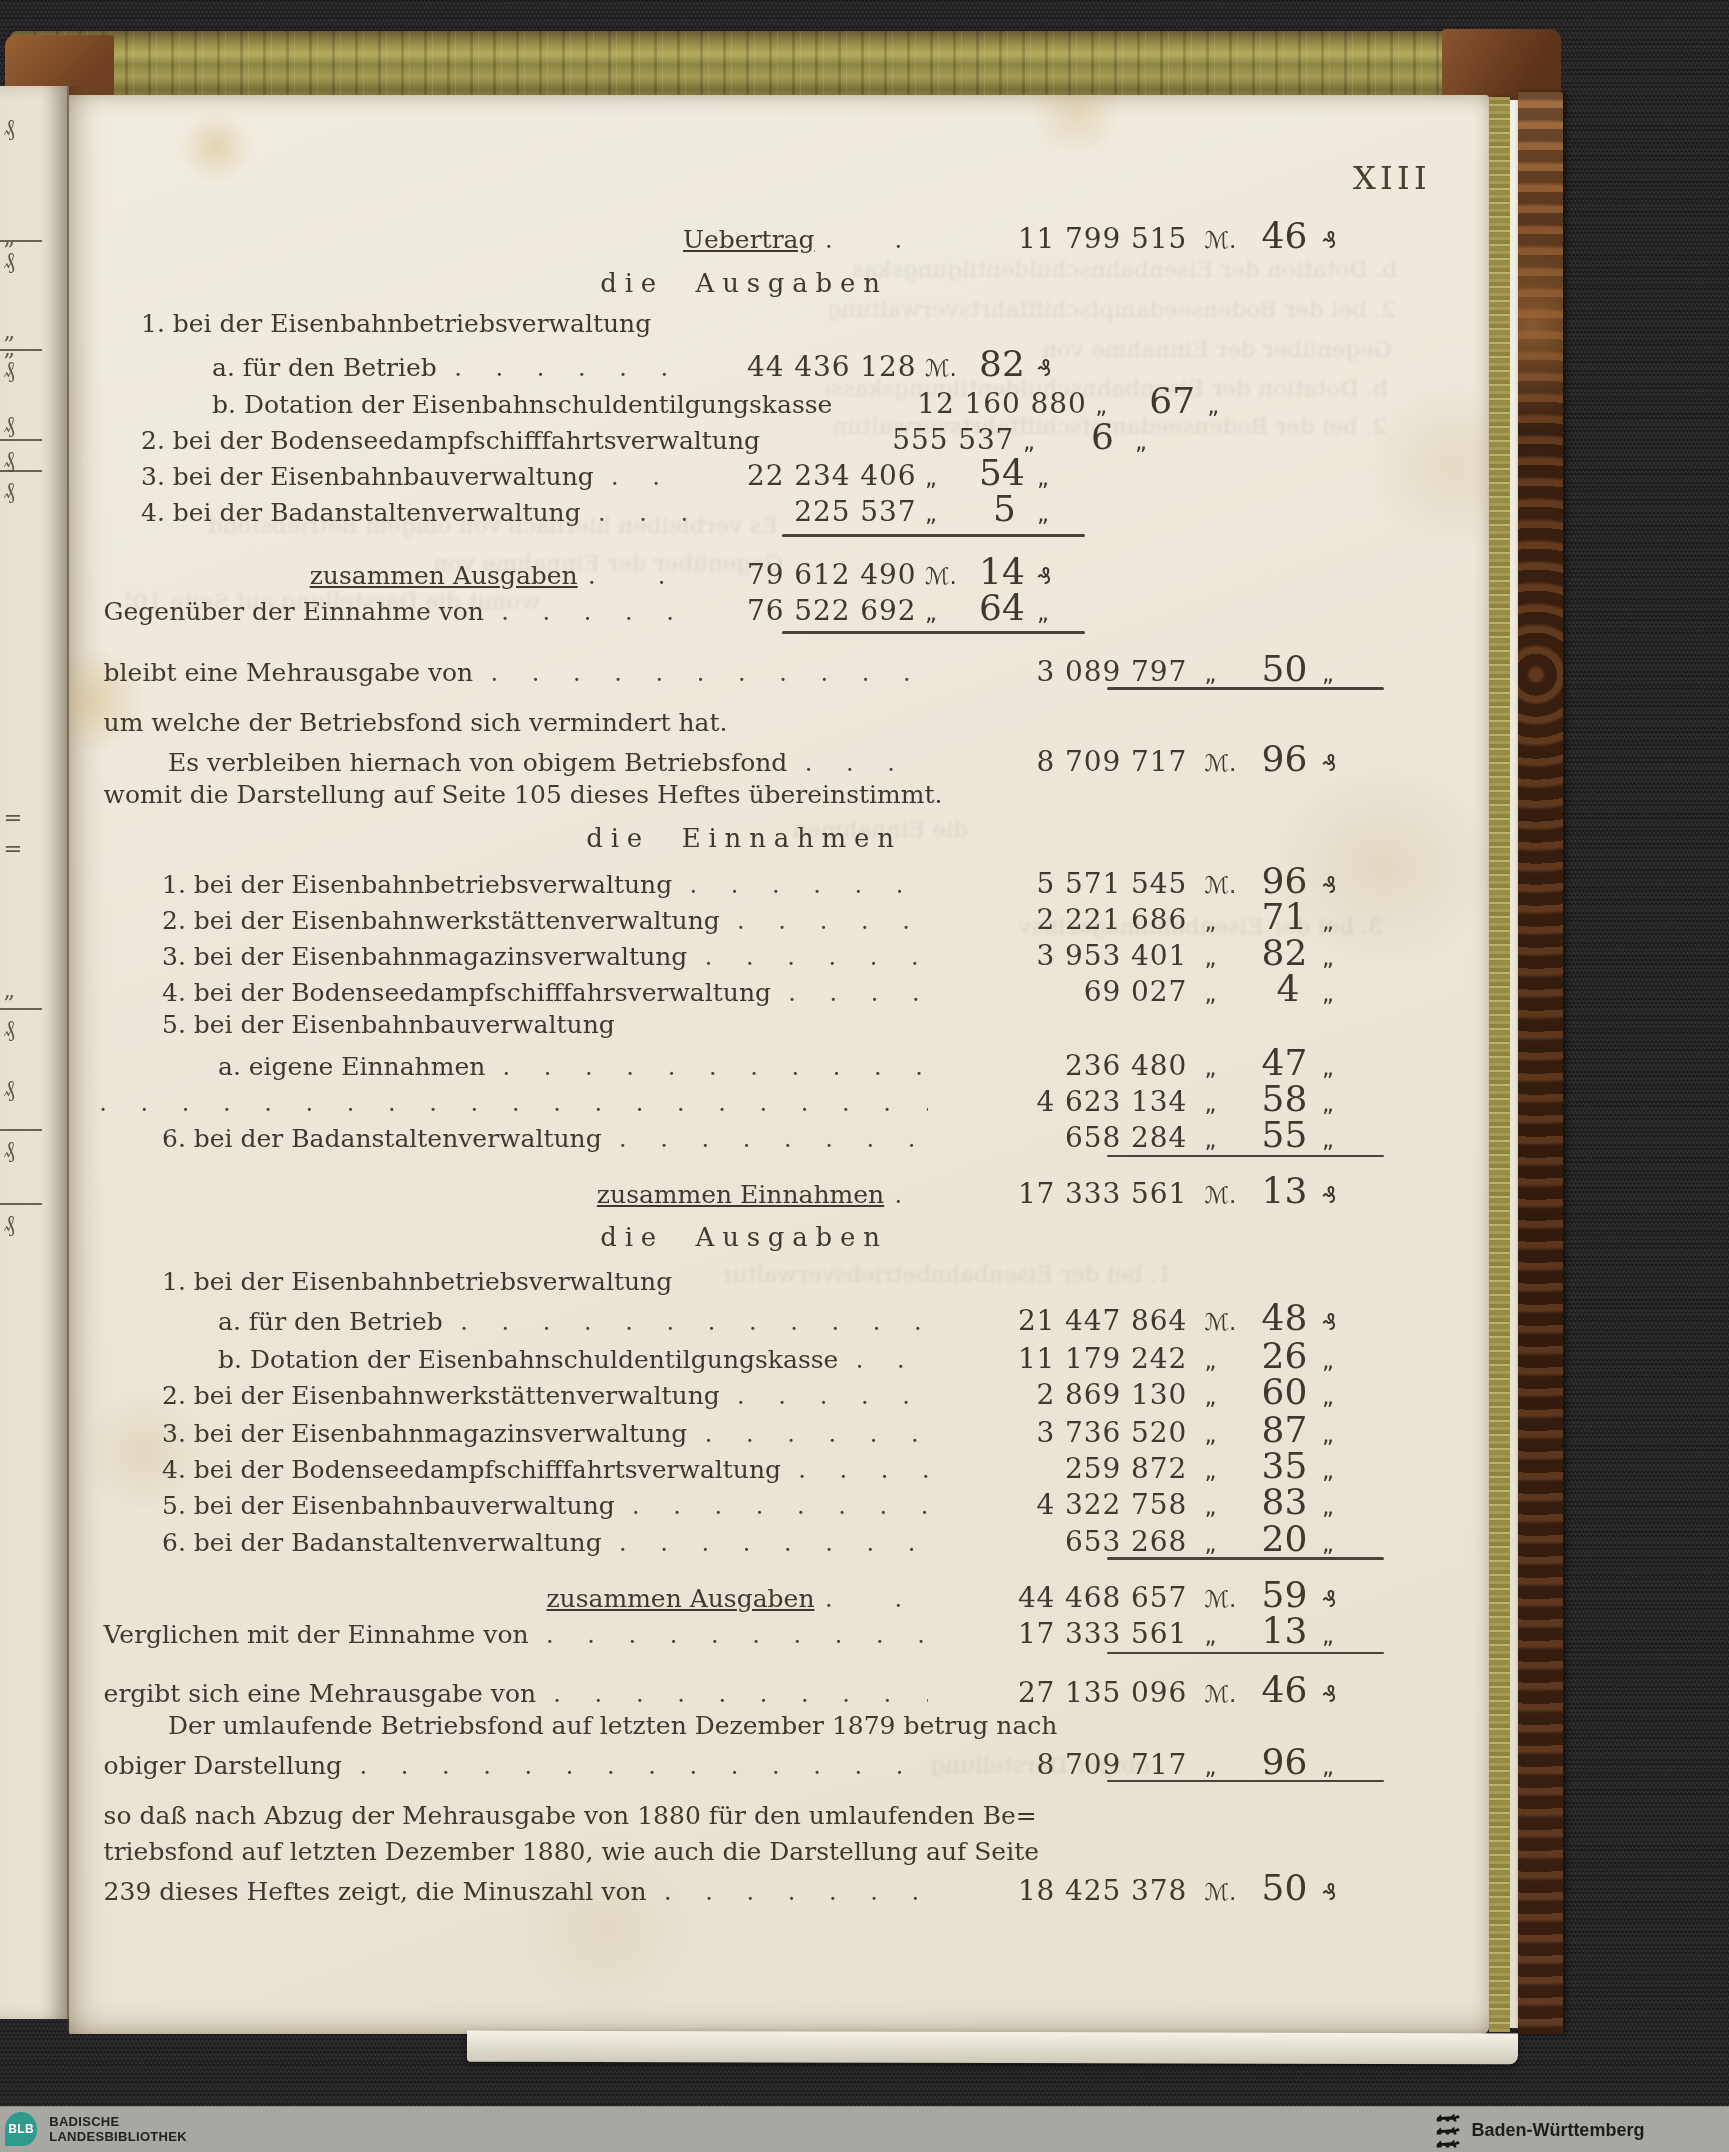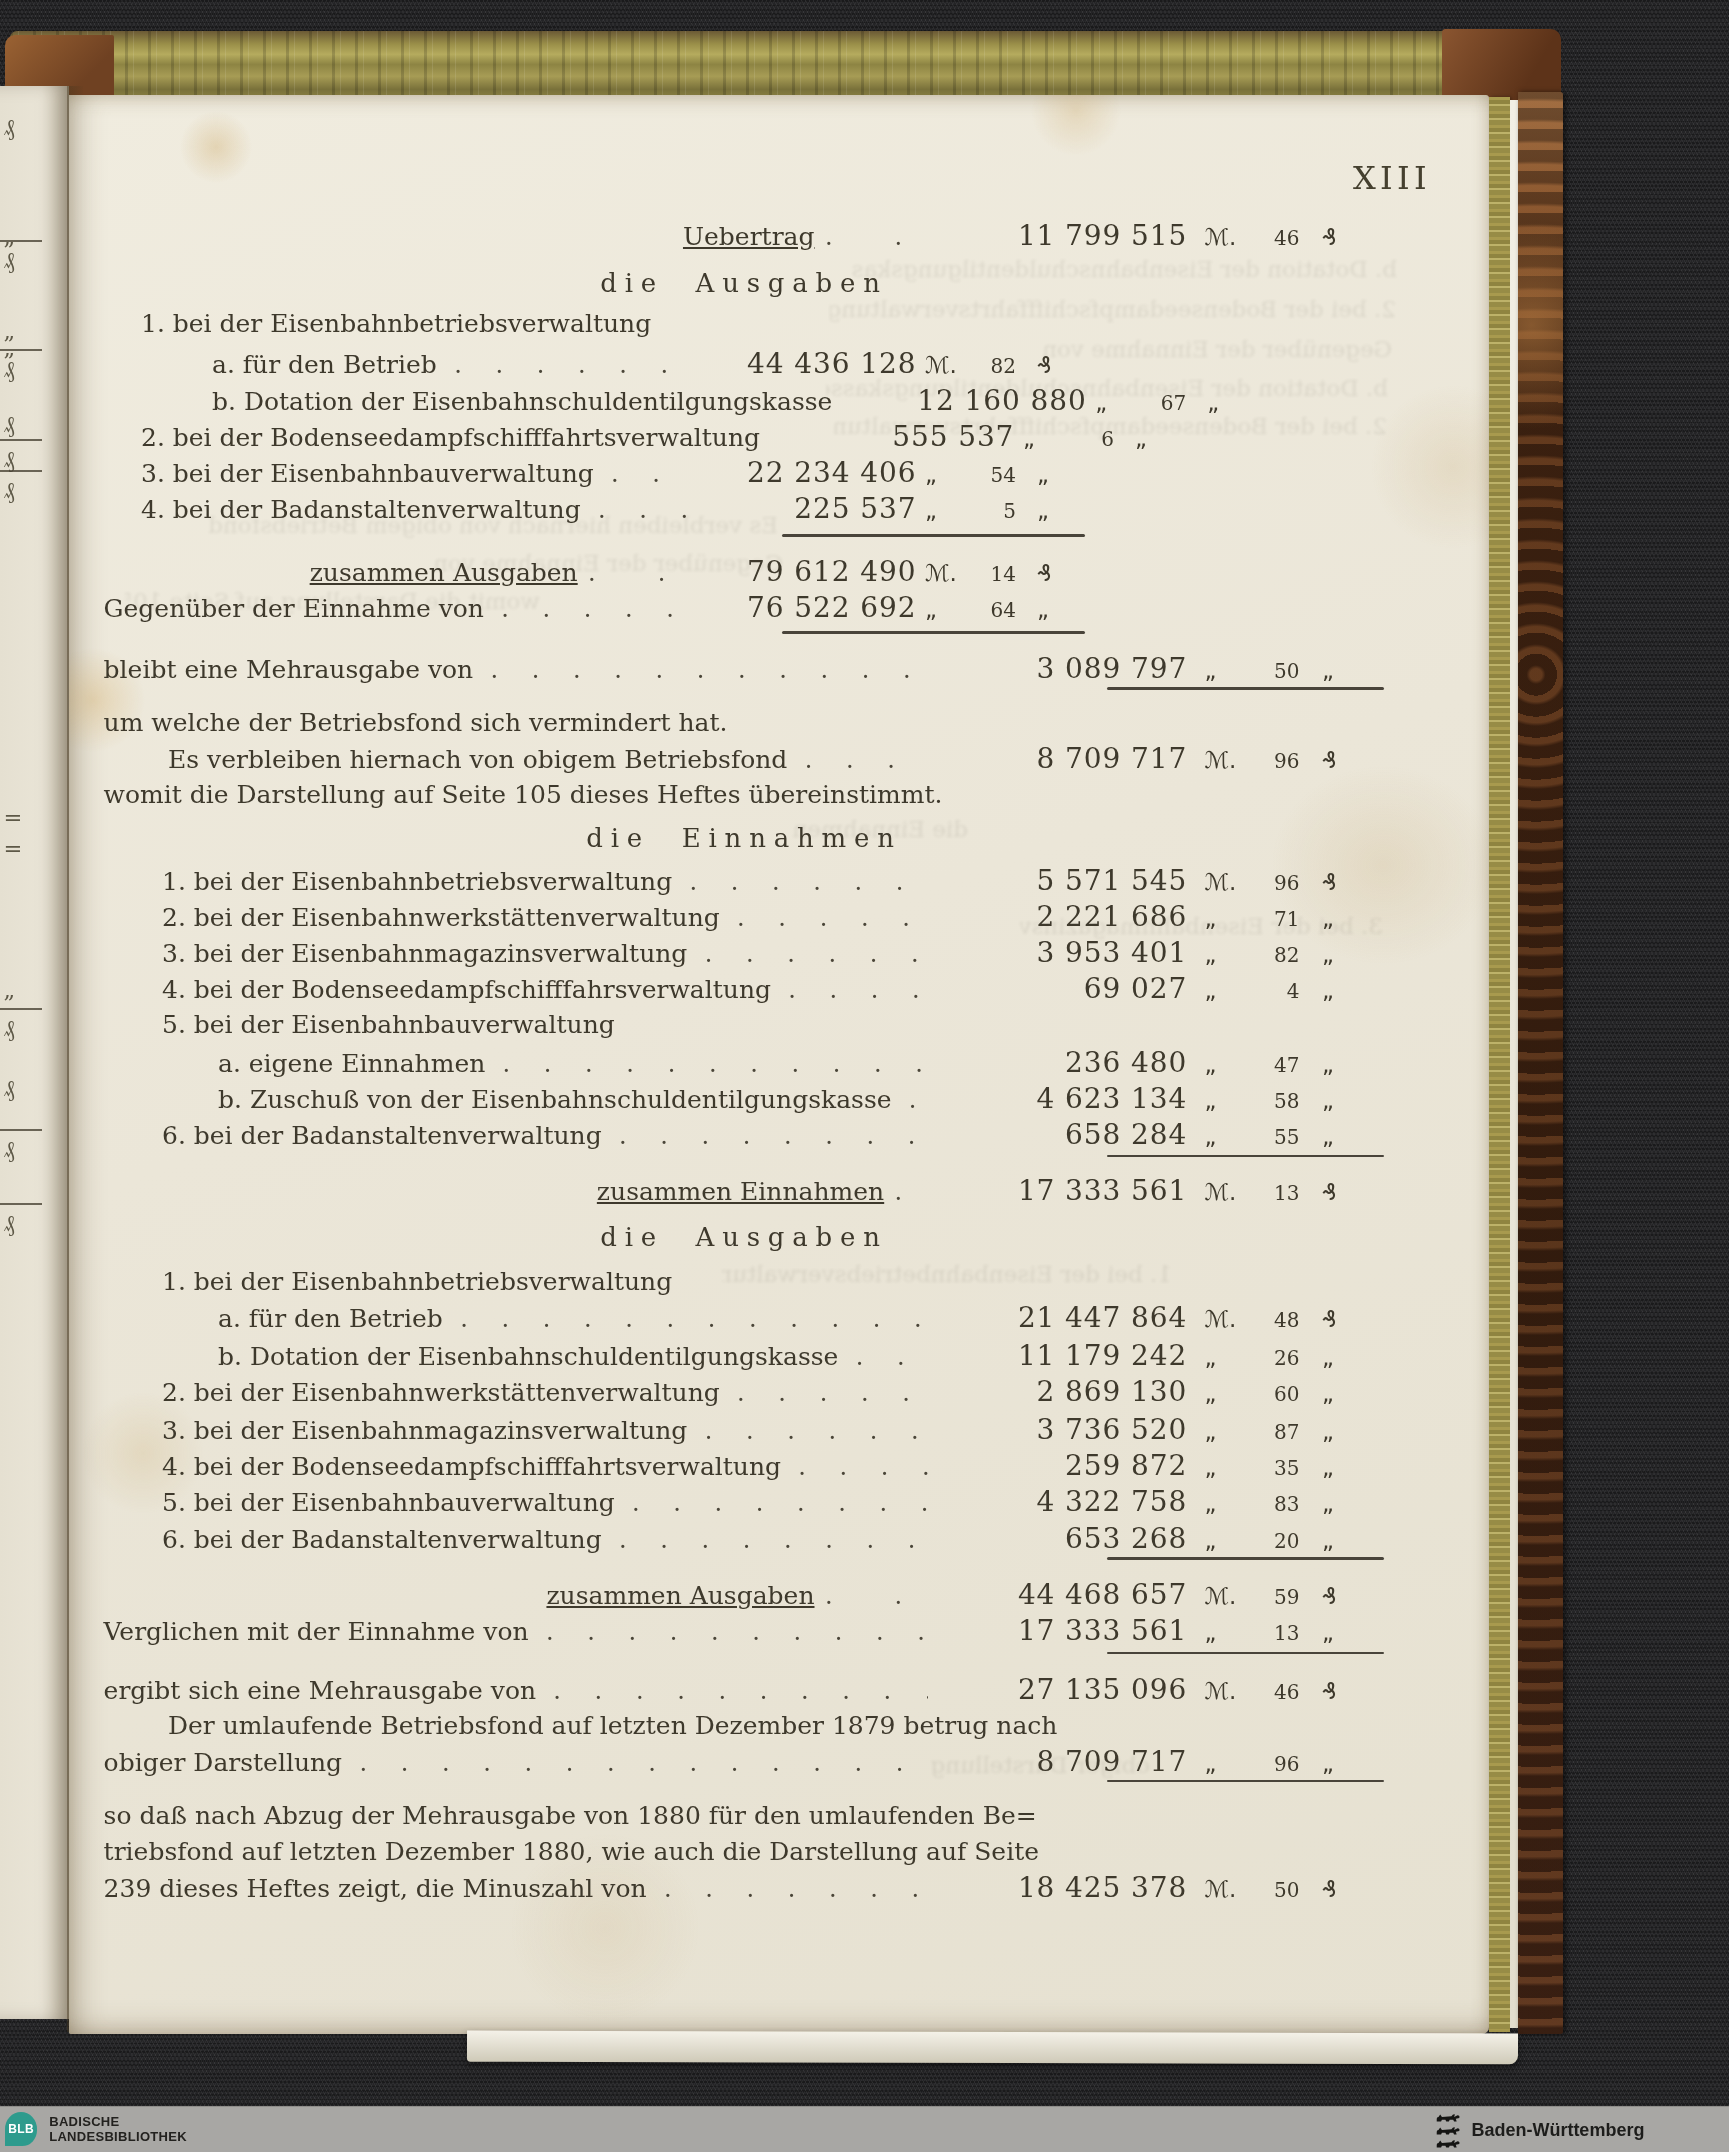--- a/index.html
+++ b/index.html
@@ -119,21 +119,21 @@
   .r-head .lbl{position:absolute;left:662px;transform:translateX(-50%);letter-spacing:7.8px;word-spacing:15.6px;font-size:26px;}
   .push{margin-left:auto;text-decoration:underline;}
   .dots{flex:1 1 auto;overflow:hidden;white-space:nowrap;letter-spacing:13px;padding:0 12px 0 17.3px;font-size:24px;color:#4a4538;}
   .dots-f{flex:0 0 auto;letter-spacing:15.6px;white-space:pre;padding:0 10.4px;font-size:24px;color:#4a4538;}
   .amt{flex:0 0 auto;text-align:right;font-size:28px;letter-spacing:0.9px;}
   .wide  .amt{width:259px;}
   .narrow .amt{width:225px;}
   .unit{flex:0 0 auto;font-family:"DejaVu Sans","DejaVu Serif",serif;font-size:23px;}
   .wide  .unit{width:57px;padding-left:17.3px;}
   .narrow .unit{width:54px;padding-left:8.6px;}
-  .pf{flex:0 0 auto;text-align:right;font-size:20px;}
+  .pf{flex:0 0 auto;text-align:right;font-size:36px;}
   .wide  .pf{width:38px;}
   .narrow .pf{width:37px;}
   .punit{flex:0 0 auto;font-family:"DejaVu Sans","DejaVu Serif",serif;font-size:23px;}
   .wide  .punit{width:169px;padding-left:22.5px;}
   .narrow .punit{width:48px;padding-left:21px;}
   .r-rule{position:relative;height:2.6px;}
   .rule-line{position:absolute;top:0;height:2.6px;background:#49443a;border-radius:1.7px;}
   .r-rule.narrow .rule-line{left:700px;width:303px;}
   .r-rule.wide  .rule-line{left:1025px;width:277px;}
   
@@ -354,21 +354,20 @@
       </div>
       <div class="row r-sub2 wide" style="margin-top: 1.7px;">
         <span class="lbl">a. eigene Einnahmen</span>
         <span class="dots">. . . . . . . . . . . . . . . . . . . . . . . . . . . . . . . . . . . . . . . . . . . . . . . . . . . . . . . . . . . . </span>
         <span class="amt">236 480</span>
         <span class="unit">„</span>
         <span class="pf">47</span>
         <span class="punit">„</span>
       </div>
       <div class="row r-sub2 wide">
-        <span class="lbl">b. Zuschuß von der Eisenbahnschuldentilgungskasse</span>
         <span class="dots">. . . . . . . . . . . . . . . . . . . . . . . . . . . . . . . . . . . . . . . . . . . . . . . . . . . . . . . . . . . . </span>
         <span class="amt">4 623 134</span>
         <span class="unit">„</span>
         <span class="pf">58</span>
         <span class="punit">„</span>
       </div>
       <div class="row r-item2 wide">
         <span class="lbl">6. bei der Badanstaltenverwaltung</span>
         <span class="dots">. . . . . . . . . . . . . . . . . . . . . . . . . . . . . . . . . . . . . . . . . . . . . . . . . . . . . . . . . . . . </span>
         <span class="amt">658 284</span>

